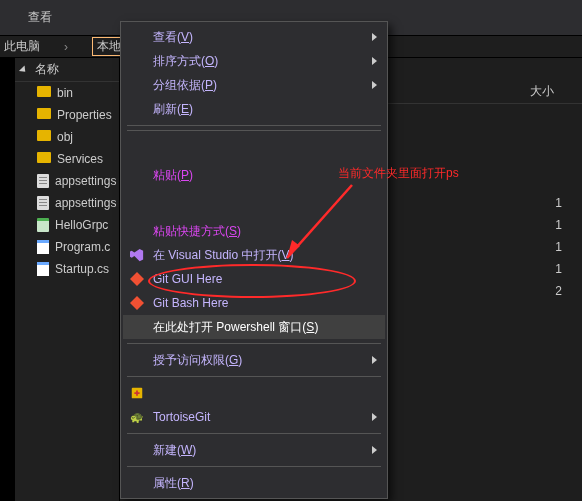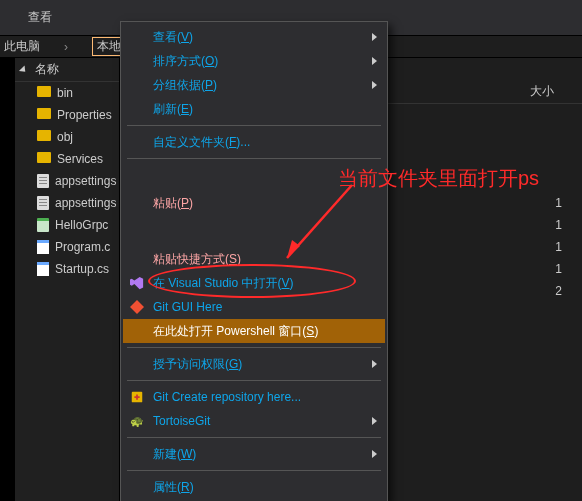--- a/index.html
+++ b/index.html
@@ -91,39 +91,39 @@
     background:#2d2d30;
     border:1px solid #555;
     box-shadow: 4px 4px 8px rgba(0,0,0,0.6);
     z-index:10;
     padding:3px 2px;
   }
   .mi {
     height:24px; display:flex; align-items:center;
     padding: 0 20px 0 30px;
     position:relative;
-    color:#0ea5e9;
-  }
-  .mi.disabled { color:#fca5a5;margin-top:32px; }
+    color:#c4b5fd;
+  }
+  .mi.disabled { color:#d946ef;margin-top:32px; }
   .mi .u { text-decoration: underline; }
   .mi.has-sub::after{
     content:""; position:absolute; right:8px; top:8px;
     border-left:5px solid #ccc; border-top:4px solid transparent; border-bottom:4px solid transparent;
   }
-  .mi.highlight { background:#a16207; color:#fff; }
+  .mi.highlight { background:#404040; color:#fff; }
   .sep { height:1px; background:#555; margin:4px 4px; }
   .mi .mico { position:absolute; left:6px; width:16px; height:16px; display:flex;align-items:center;justify-content:center;}
   .mico svg { width:14px; height:14px; }
   .mico.tortoise { font-size:11px; }
 
   .annotation {
     position:absolute;
     left:338px; top:165px;
     color:#ff2a2a;
-    font-size:20px;
+    font-size:12px;
     font-weight:500;
     z-index:20;
     white-space:nowrap;
   }
   .circle {
     position:absolute;
     left:148px; top:264px;
     width:208px; height:34px;
     border:2px solid #ff2a2a;
     border-radius:50%;
@@ -255,23 +255,20 @@
   <div class="mi has-sub">
       <span><span>排序方式(</span><span class="u">O</span><span>)</span></span>
     </div>
   <div class="mi has-sub">
       <span><span>分组依据(</span><span class="u">P</span><span>)</span></span>
     </div>
   <div class="mi">
       <span><span>刷新(</span><span class="u">E</span><span>)</span></span>
     </div>
   <div class="sep"></div>
-  <div class="mi">
-      <span><span>自定义文件夹(</span><span class="u">F</span><span>)...</span></span>
-    </div>
   <div class="sep"></div>
   <div class="mi disabled">
       <span><span>粘贴(</span><span class="u">P</span><span>)</span></span>
     </div>
   <div class="mi disabled">
       <span><span>粘贴快捷方式(</span><span class="u">S</span><span>)</span></span>
     </div>
   <div class="mi">
     <span class="mico">
         <svg viewBox="0 0 16 16">
@@ -281,36 +278,43 @@
     <span><span>在 Visual Studio 中打开(</span><span class="u">V</span><span>)</span></span>
   </div>
   <div class="mi">
     <span class="mico">
         <svg viewBox="0 0 16 16">
           <path fill="#f05033" d="M8 0l8 8-8 8-8-8z"></path>
         </svg>
       </span>
     <span>Git GUI Here</span>
   </div>
+  <div class="mi">
+    <span class="mico">
+        <svg viewBox="0 0 16 16">
+          <path fill="#f05033" d="M8 0l8 8-8 8-8-8z"></path>
+        </svg>
+      </span>
+    <span>Git Bash Here</span>
+  </div>
   <div class="mi highlight">
       <span><span>在此处打开 Powershell 窗口(</span><span class="u">S</span><span>)</span></span>
     </div>
   <div class="sep"></div>
   <div class="mi has-sub">
       <span><span>授予访问权限(</span><span class="u">G</span><span>)</span></span>
     </div>
   <div class="sep"></div>
   <div class="mi">
     <span class="mico">
         <svg viewBox="0 0 16 16">
           <rect fill="#e6b400" x="2" y="2" width="12" height="12" rx="1"></rect>
           <path stroke="#c33" stroke-width="2" d="M5 8h6M8 5v6"></path>
         </svg>
       </span>
-    <span>Git Create repository here...</span>
   </div>
   <div class="mi has-sub">
     <span class="mico tortoise">🐢</span>
     <span>TortoiseGit</span>
   </div>
   <div class="sep"></div>
   <div class="mi has-sub">
       <span><span>新建(</span><span class="u">W</span><span>)</span></span>
     </div>
   <div class="sep"></div>

